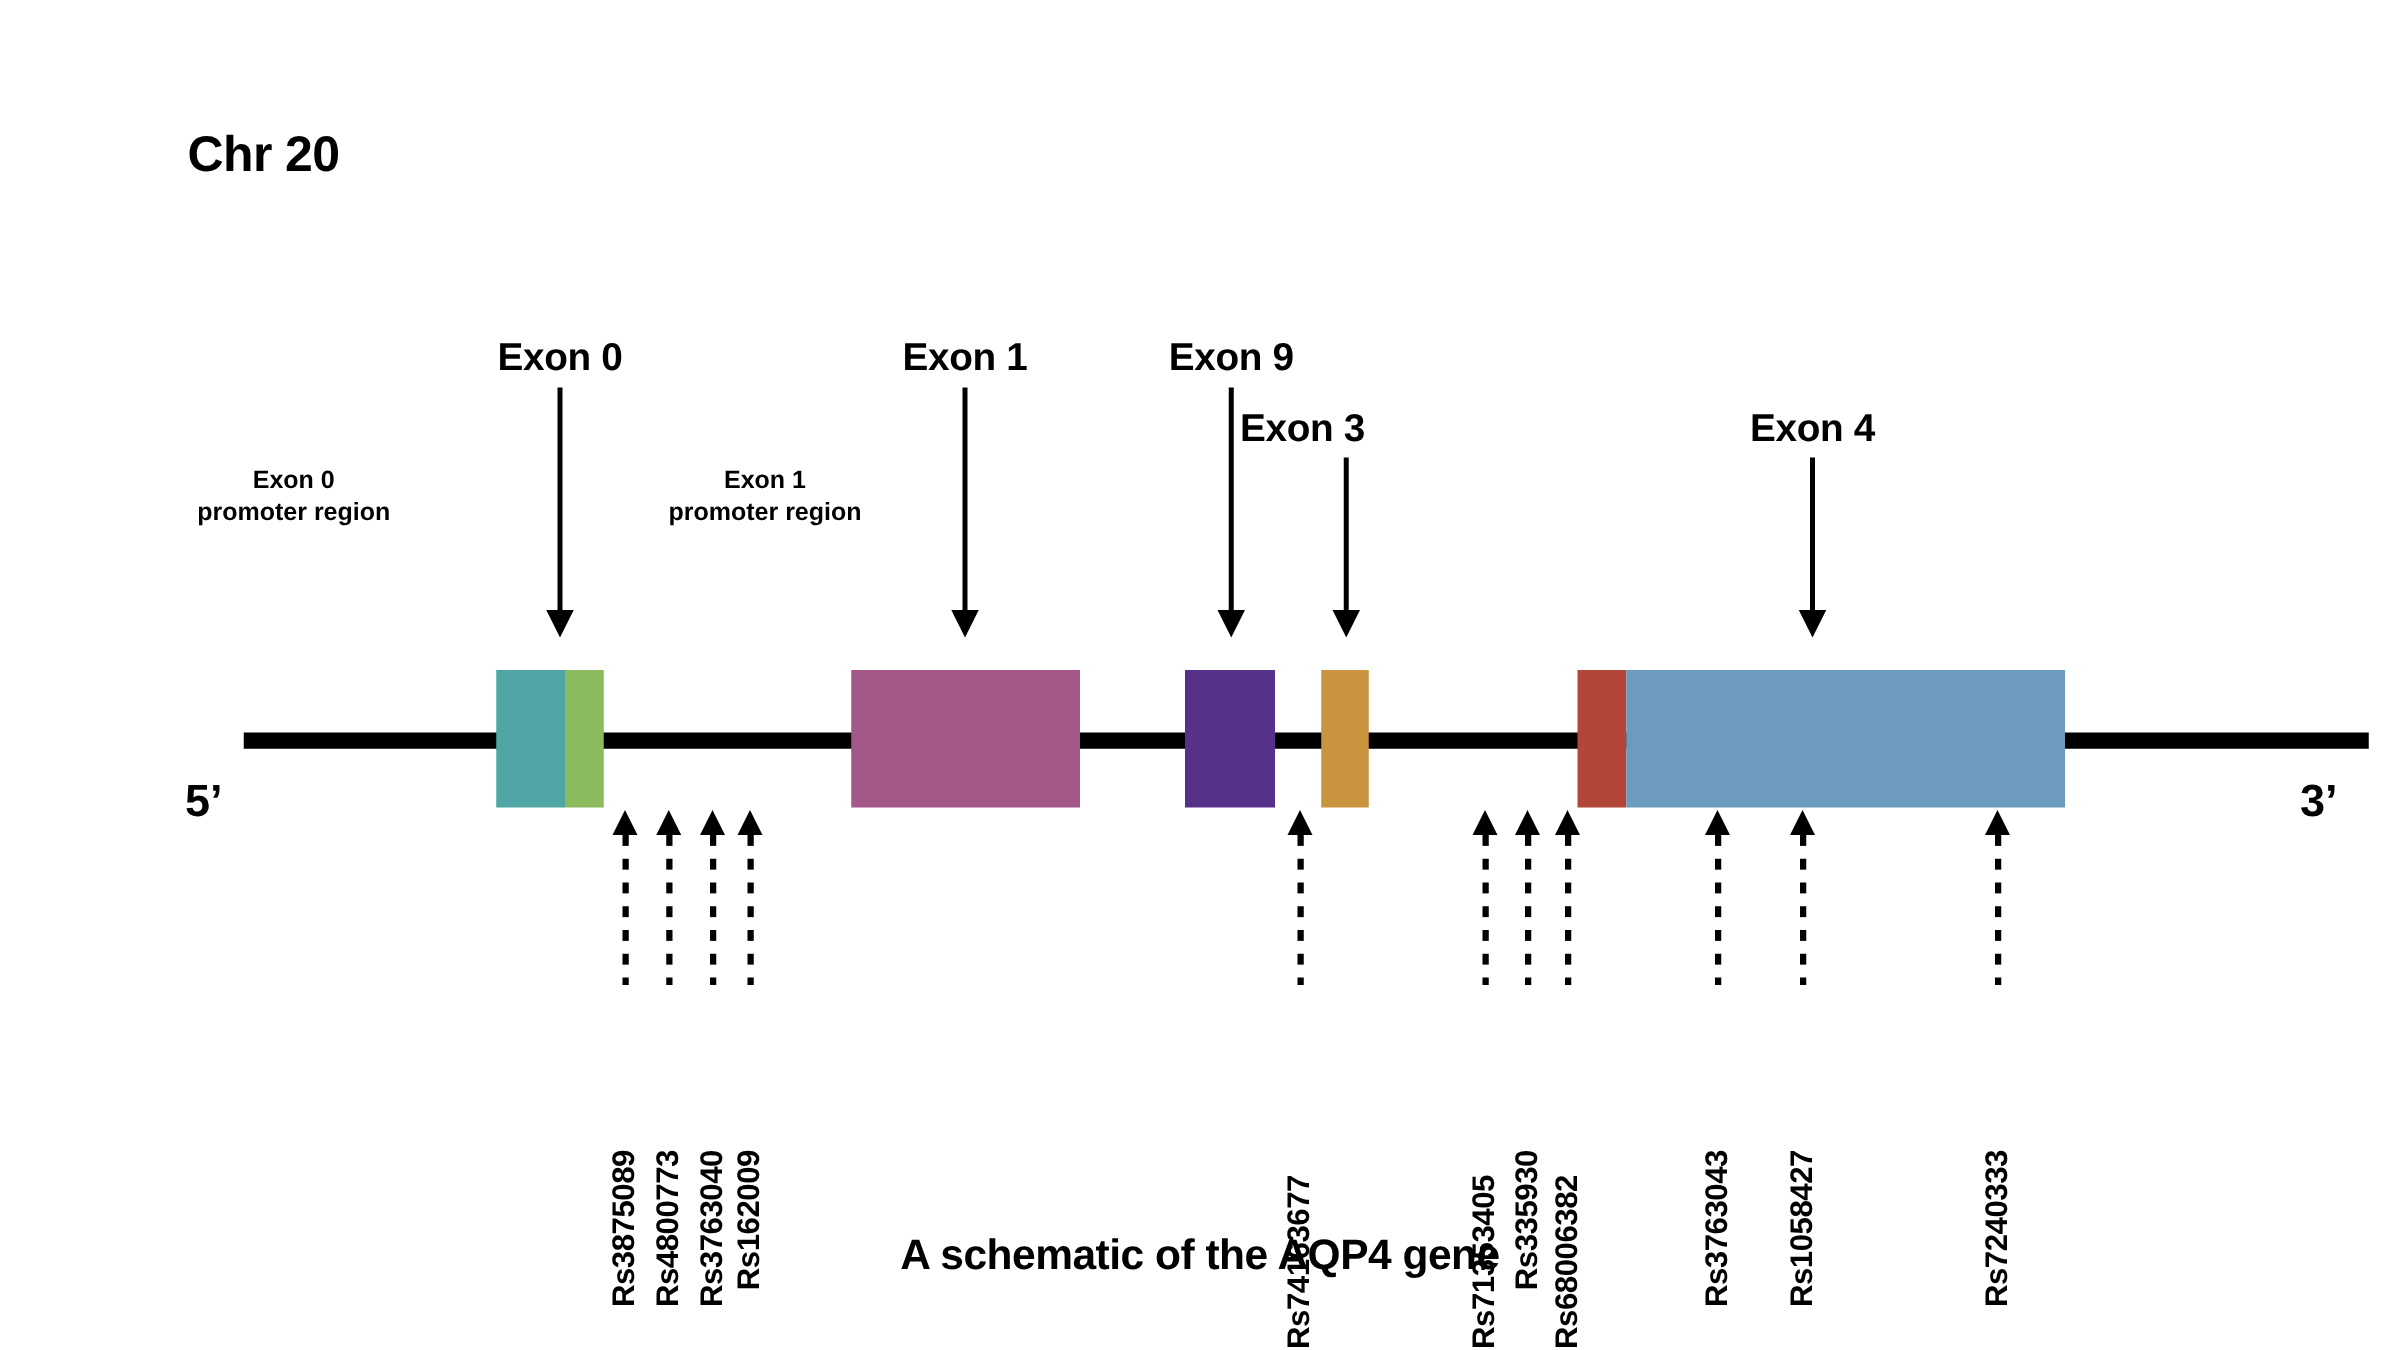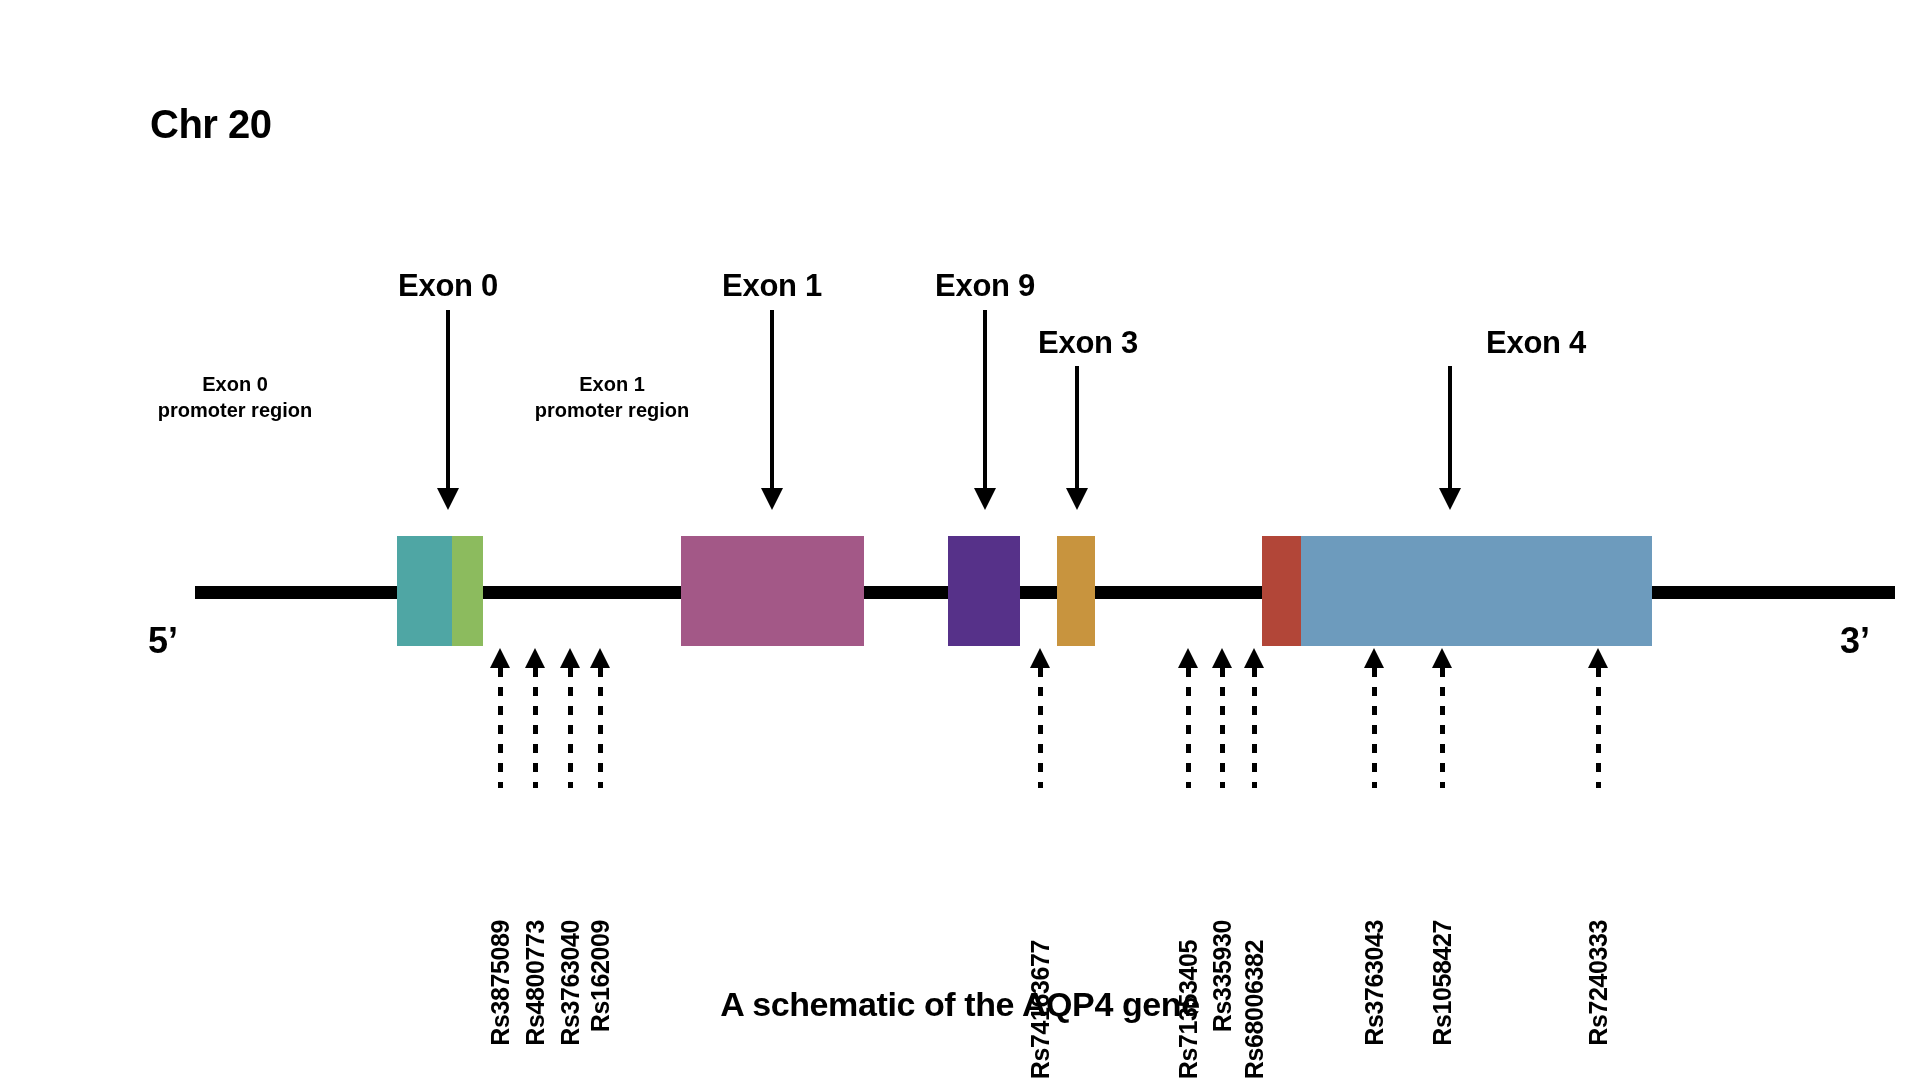--- a/index.html
+++ b/index.html
@@ -197,30 +197,30 @@
         <div class="exon-seg" style="left: 0%; width: 100%; background: rgb(86, 49, 137);"></div>
       </div>
       <div class="abs exon-label" style="left: 985px; top: 268px;">Exon 9</div>
       <div class="abs down-arrow" style="left: 985px; top: 310px; height: 200px; width: 24px;">
         <div class="stem" style="height: 178px;"></div>
         <div class="head" style="top: 178px;"></div>
       </div>
       <div class="abs exon-box" style="left: 1057px; width: 38px;">
         <div class="exon-seg" style="left: 0%; width: 100%; background: rgb(200, 148, 62);"></div>
       </div>
-      <div class="abs exon-label" style="left: 1088px; top: 325px;">Exon 3</div>
+      <div class="abs exon-label" style="left: 1042px; top: 325px;">Exon 3</div>
       <div class="abs down-arrow" style="left: 1077px; top: 366px; height: 144px; width: 24px;">
         <div class="stem" style="height: 122px;"></div>
         <div class="head" style="top: 122px;"></div>
       </div>
       <div class="abs exon-box" style="left: 1262px; width: 390px;">
         <div class="exon-seg" style="left: 0%; width: 10%; background: rgb(178, 70, 56);"></div>
         <div class="exon-seg" style="left: 10%; width: 90%; background: rgb(109, 155, 189);"></div>
       </div>
-      <div class="abs exon-label" style="left: 1536px; top: 325px;">Exon 4</div>
+      <div class="abs exon-label" style="left: 1450px; top: 325px;">Exon 4</div>
       <div class="abs down-arrow" style="left: 1450px; top: 366px; height: 144px; width: 24px;">
         <div class="stem" style="height: 122px;"></div>
         <div class="head" style="top: 122px;"></div>
       </div>
     </div>
 
   <div id="snp-layer">
       <div class="abs snp" style="left: 500px; top: 648px; width: 22px; height: 1px;">
         <div class="head-up"></div>
         <div class="dashes" style="top: 20px; height: 120px;"></div>

